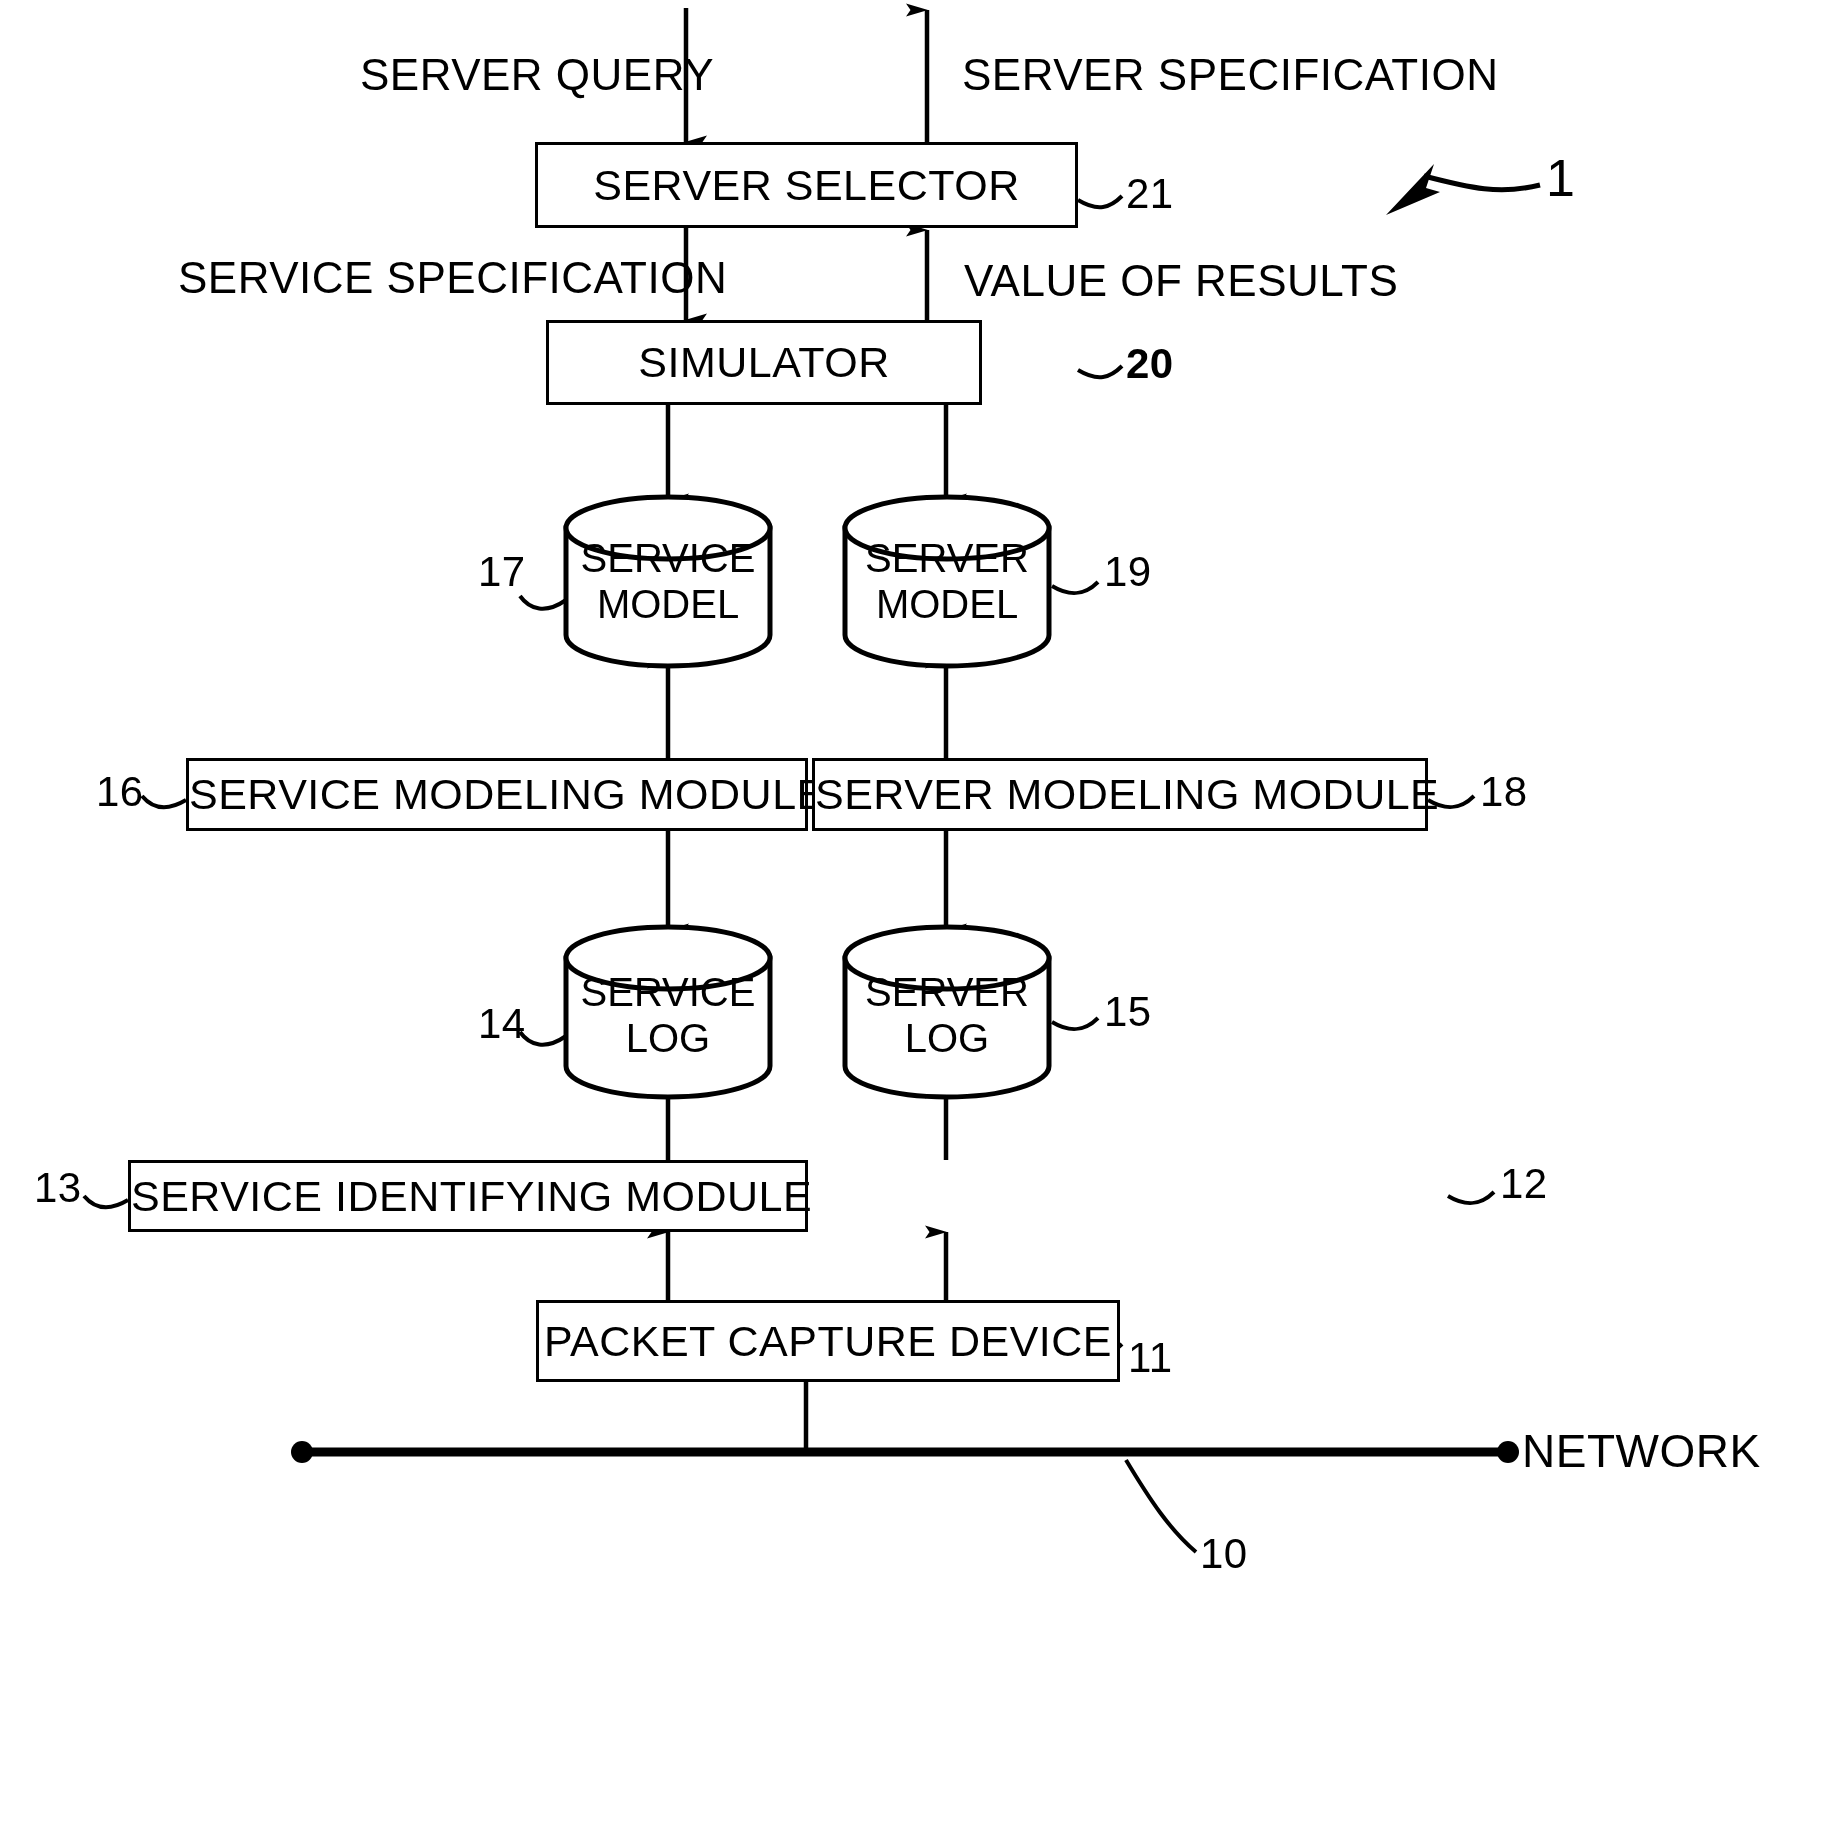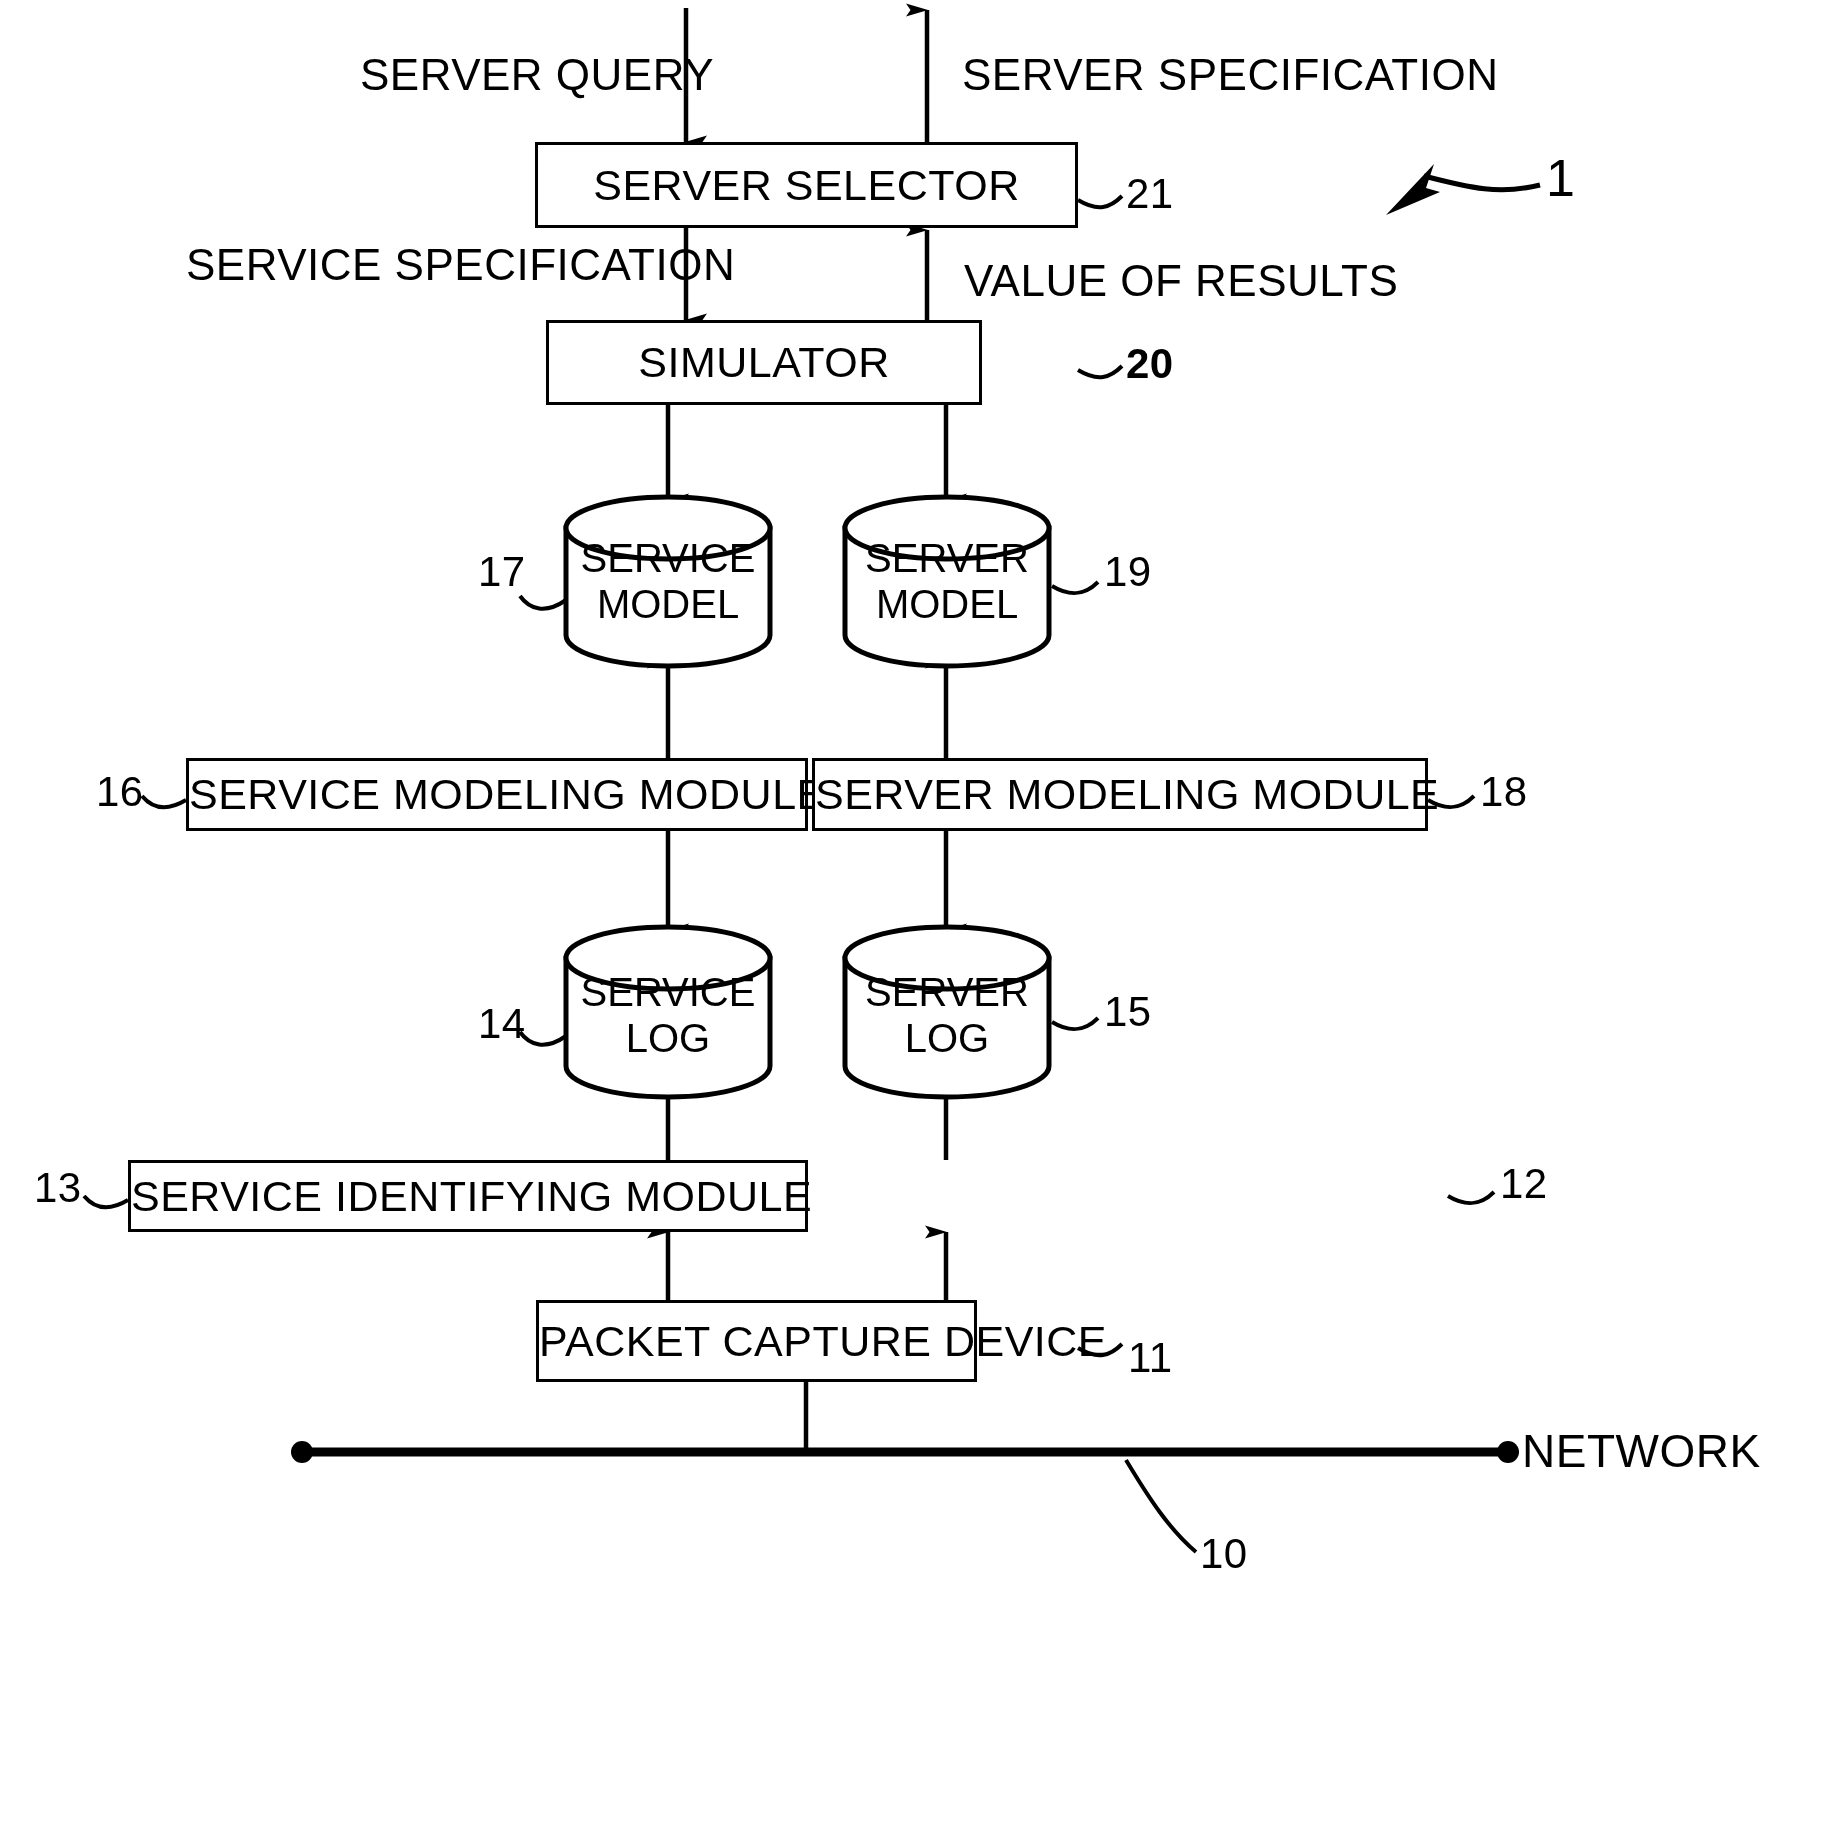--- a/index.html
+++ b/index.html
@@ -176,21 +176,21 @@
 
   <div class="boxwrap" style="left:812px; top:758px; width:616px; height:73px;">
     <span class="lbl boxtext" style="position:static;">SERVER MODELING MODULE</span>
   </div>
 
   <div class="boxwrap" style="left:128px; top:1160px; width:680px; height:72px;">
     <span class="lbl boxtext" style="position:static;">SERVICE IDENTIFYING MODULE</span>
   </div>
 
 
-  <div class="boxwrap" style="left:536px; top:1300px; width:441px; height:82px;">
+  <div class="boxwrap" style="left:536px; top:1300px; width:584px; height:82px;">
     <span class="lbl boxtext" style="position:static;">PACKET CAPTURE DEVICE</span>
   </div>
 
   <div class="cylwrap" style="left:566px; top:538px; width:204px;">
     <div class="cyl-label" style="top:0;">SERVICE</div>
     <div class="cyl-label" style="top:46px;">MODEL</div>
   </div>
 
   <div class="cylwrap" style="left:845px; top:538px; width:204px;">
     <div class="cyl-label" style="top:0;">SERVER</div>
@@ -204,21 +204,21 @@
 
   <div class="cylwrap" style="left:845px; top:972px; width:204px;">
     <div class="cyl-label" style="top:0;">SERVER</div>
     <div class="cyl-label" style="top:46px;">LOG</div>
   </div>
 
   <div class="lbl flowtext" style="left:360px; top:50px;">SERVER QUERY</div>
 
   <div class="lbl flowtext" style="left:962px; top:50px;">SERVER SPECIFICATION</div>
 
-  <div class="lbl flowtext" style="left:178px; top:240px;margin-left:8px;">SERVICE SPECIFICATION</div>
+  <div class="lbl flowtext" style="left:178px; top:253px;">SERVICE SPECIFICATION</div>
 
   <div class="lbl flowtext" style="left:964px; top:256px;">VALUE OF RESULTS</div>
 
   <div class="lbl netlabel" style="left:1522px; top:1424px;">NETWORK</div>
 
   <div class="lbl refnum" style="left:1126px; top:170px;">21</div>
 
   <div class="lbl refnum" style="left:1126px; top:340px;font-weight:bold;">20</div>
 
   <div class="lbl refnum" style="left:478px; top:548px;">17</div>

